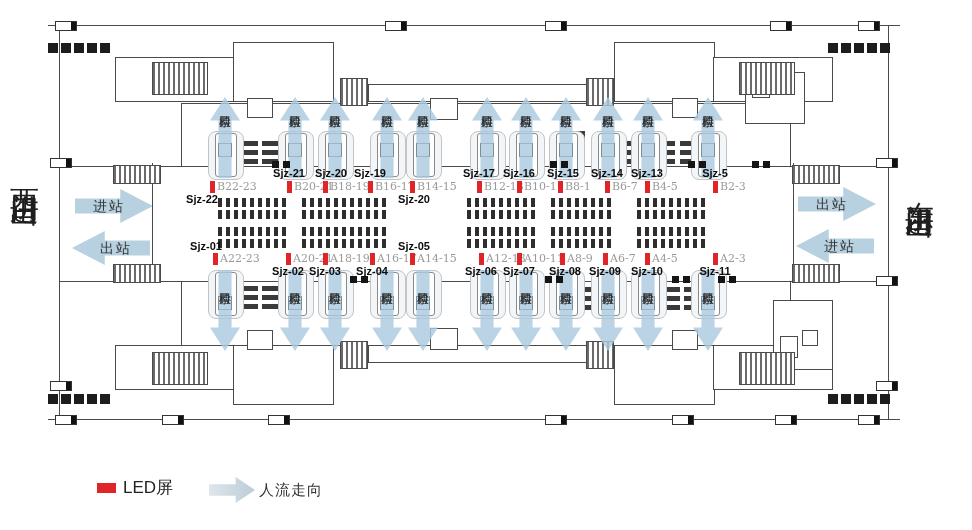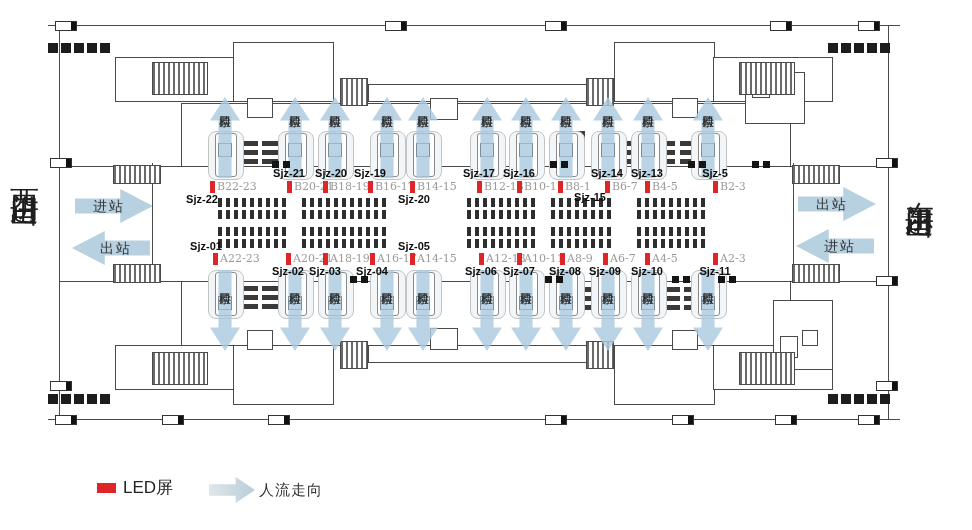--- a/index.html
+++ b/index.html
@@ -333,21 +333,21 @@
     <div class="bay" style="left: 417px; top: 181px; color: rgb(154, 154, 154);">B14-15</div>
     <div class="sjz" style="left: 414px; top: 194px;">Sjz-20</div>
     <div class="ledbar" style="left: 477px; top: 181px; background: rgb(224, 37, 41);"></div>
     <div class="bay" style="left: 484px; top: 181px; color: rgb(154, 154, 154);">B12-13</div>
     <div class="sjz" style="left: 479px; top: 168px;">Sjz-17</div>
     <div class="ledbar" style="left: 517px; top: 181px; background: rgb(224, 37, 41);"></div>
     <div class="bay" style="left: 524px; top: 181px; color: rgb(154, 154, 154);">B10-11</div>
     <div class="sjz" style="left: 519px; top: 168px;">Sjz-16</div>
     <div class="ledbar" style="left: 558px; top: 181px; background: rgb(224, 37, 41);"></div>
     <div class="bay" style="left: 565px; top: 181px; color: rgb(154, 154, 154);">B8-1</div>
-    <div class="sjz" style="left: 590px; top: 168px; margin-top: 24px;">Sjz-15</div>
+    <div class="sjz" style="left: 563px; top: 168px;">Sjz-15</div>
     <div class="ledbar" style="left: 605px; top: 181px; background: rgb(224, 37, 41);"></div>
     <div class="bay" style="left: 612px; top: 181px; color: rgb(154, 154, 154);">B6-7</div>
     <div class="sjz" style="left: 607px; top: 168px;">Sjz-14</div>
     <div class="ledbar" style="left: 645px; top: 181px; background: rgb(224, 37, 41);"></div>
     <div class="bay" style="left: 652px; top: 181px; color: rgb(154, 154, 154);">B4-5</div>
     <div class="sjz" style="left: 647px; top: 168px;">Sjz-13</div>
     <div class="ledbar" style="left: 713px; top: 181px; background: rgb(224, 37, 41);"></div>
     <div class="bay" style="left: 720px; top: 181px; color: rgb(154, 154, 154);">B2-3</div>
     <div class="sjz" style="left: 715px; top: 168px;">Sjz-5</div>
     <div class="ledbar" style="left: 213px; top: 253px; background: rgb(224, 37, 41);"></div>

